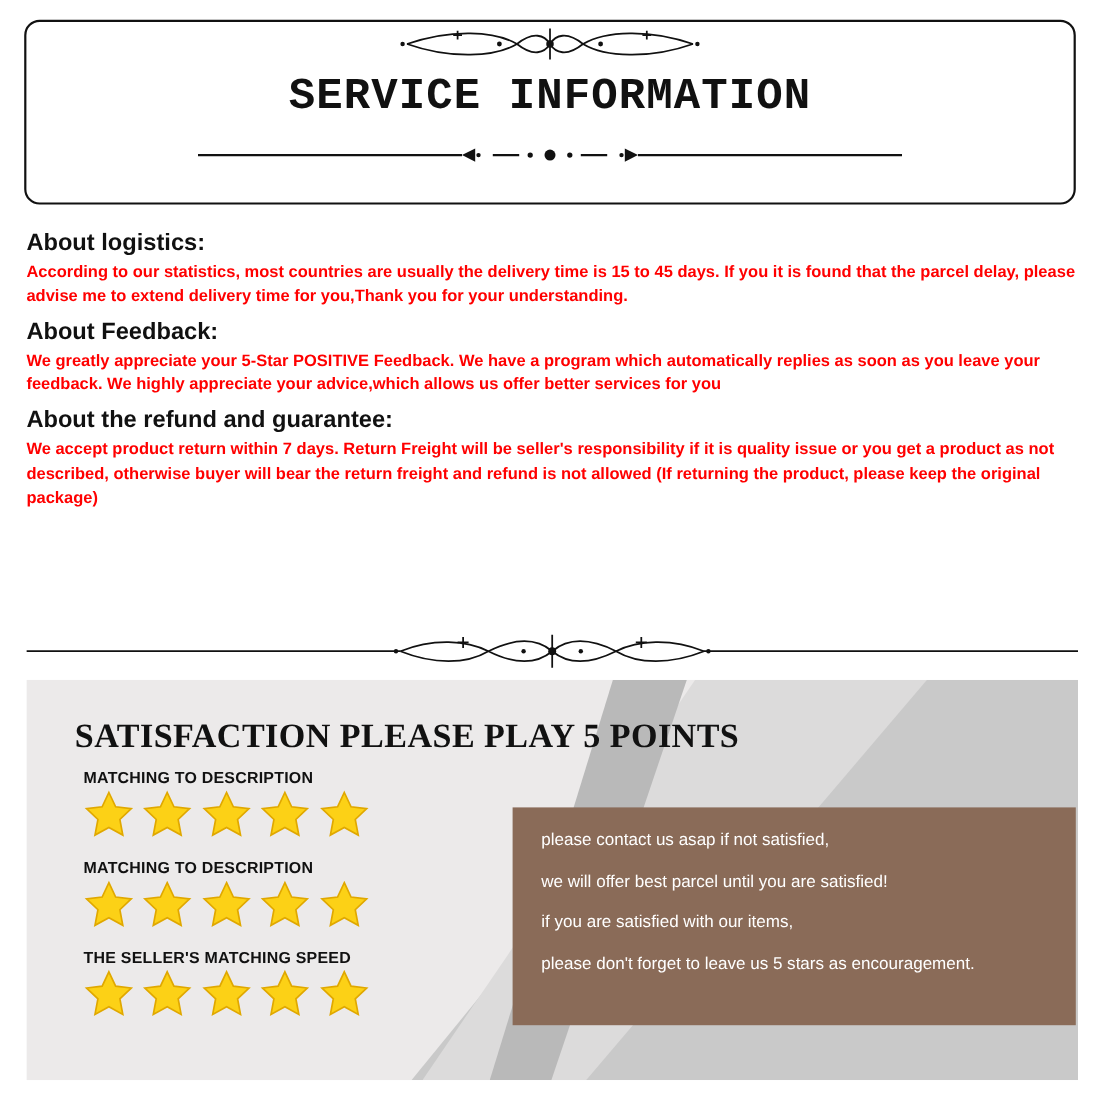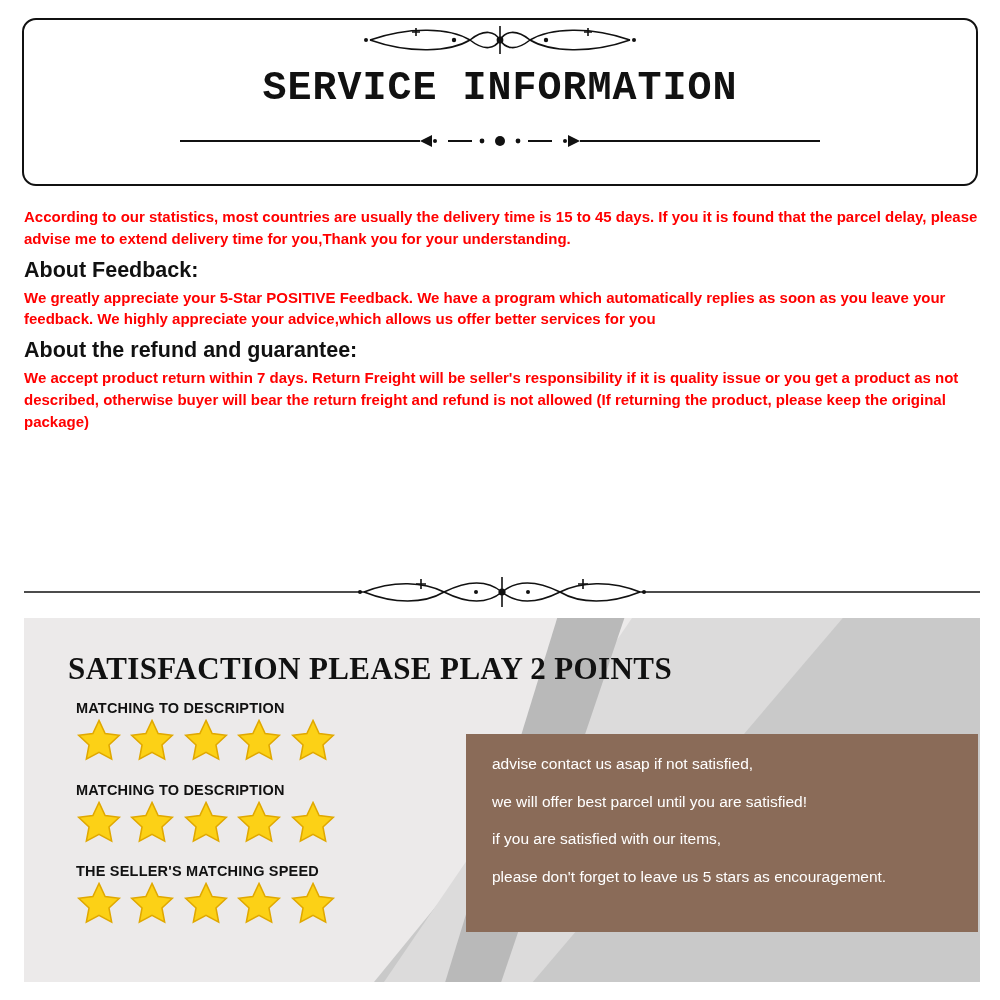--- a/index.html
+++ b/index.html
@@ -215,20 +215,21 @@
         <circle cx="265" cy="13" r="2"></circle>
         <circle cx="395" cy="13" r="2"></circle>
         <polygon points="250,13 262,7 262,19"></polygon>
         <polygon points="410,13 398,7 398,19"></polygon>
       </g>
     </svg>
   </div>
 </div>
 
 <div class="text-block">
+  <p class="t-head">About logistics:</p>
   <p class="t-body">According to our statistics, most countries are usually the delivery time is 15 to 45 days. If you it is found that the parcel delay, please advise me to extend delivery time for you,Thank you for your understanding.</p>
 
   <p class="t-head">About Feedback:</p>
   <p class="t-body">We greatly appreciate your 5-Star POSITIVE Feedback. We have a program which automatically replies as soon as you leave your feedback. We highly appreciate your advice,which allows us offer better services for you</p>
 
   <p class="t-head">About the refund and guarantee:</p>
   <p class="t-body">We accept product return within 7 days. Return Freight will be seller's responsibility if it is quality issue or you get a product as not described, otherwise buyer will bear the return freight and refund is not allowed (If returning the product, please keep the original package)</p>
 </div>
 
 <div class="divider">
@@ -255,21 +256,21 @@
     </g>
   </svg>
 </div>
 
 <div class="panel">
   <div class="panel-bg"></div>
   <div class="panel-wedge-1"></div>
   <div class="panel-wedge-2"></div>
   <div class="panel-wedge-3"></div>
 
-  <div class="sat-title">SATISFACTION PLEASE PLAY 2 POINTS</div>
+  <div class="sat-title">SATISFACTION PLEASE PLAY 5 POINTS</div>
 
   <div class="rating-group" style="top:82px;">
     <div class="rating-label">MATCHING TO DESCRIPTION</div>
     <div class="stars">
       <span class="star"><svg width="46" height="46" viewBox="0 0 24 24">
             <polygon points="12,1.8 15.2,8.6 22.6,9.5 17.2,14.6 18.6,22 12,18.4 5.4,22 6.8,14.6 1.4,9.5 8.8,8.6" fill="#fcd116" stroke="#e0a800" stroke-width="0.8"></polygon>
           </svg></span>
       <span class="star"><svg width="46" height="46" viewBox="0 0 24 24">
             <polygon points="12,1.8 15.2,8.6 22.6,9.5 17.2,14.6 18.6,22 12,18.4 5.4,22 6.8,14.6 1.4,9.5 8.8,8.6" fill="#fcd116" stroke="#e0a800" stroke-width="0.8"></polygon>
           </svg></span>
@@ -322,19 +323,19 @@
             <polygon points="12,1.8 15.2,8.6 22.6,9.5 17.2,14.6 18.6,22 12,18.4 5.4,22 6.8,14.6 1.4,9.5 8.8,8.6" fill="#fcd116" stroke="#e0a800" stroke-width="0.8"></polygon>
           </svg></span>
       <span class="star"><svg width="46" height="46" viewBox="0 0 24 24">
             <polygon points="12,1.8 15.2,8.6 22.6,9.5 17.2,14.6 18.6,22 12,18.4 5.4,22 6.8,14.6 1.4,9.5 8.8,8.6" fill="#fcd116" stroke="#e0a800" stroke-width="0.8"></polygon>
           </svg></span>
     </div>
   </div>
 
   <div class="note-box">
     <div class="note-inner">
-      <p class="note-line">advise contact us asap if not satisfied,</p>
+      <p class="note-line">please contact us asap if not satisfied,</p>
       <p class="note-line">we will offer best parcel until you are satisfied!</p>
       <p class="note-line">if you are satisfied with our items,</p>
       <p class="note-line">please don't forget to leave us 5 stars as encouragement.</p>
     </div>
   </div>
 </div>
 
 </body></html>

